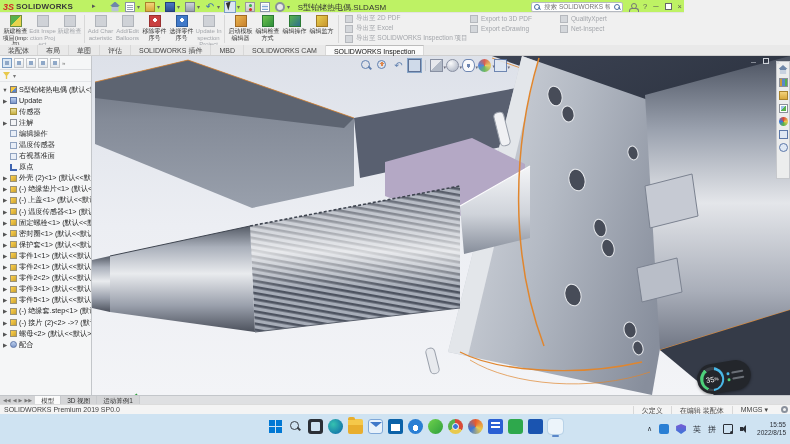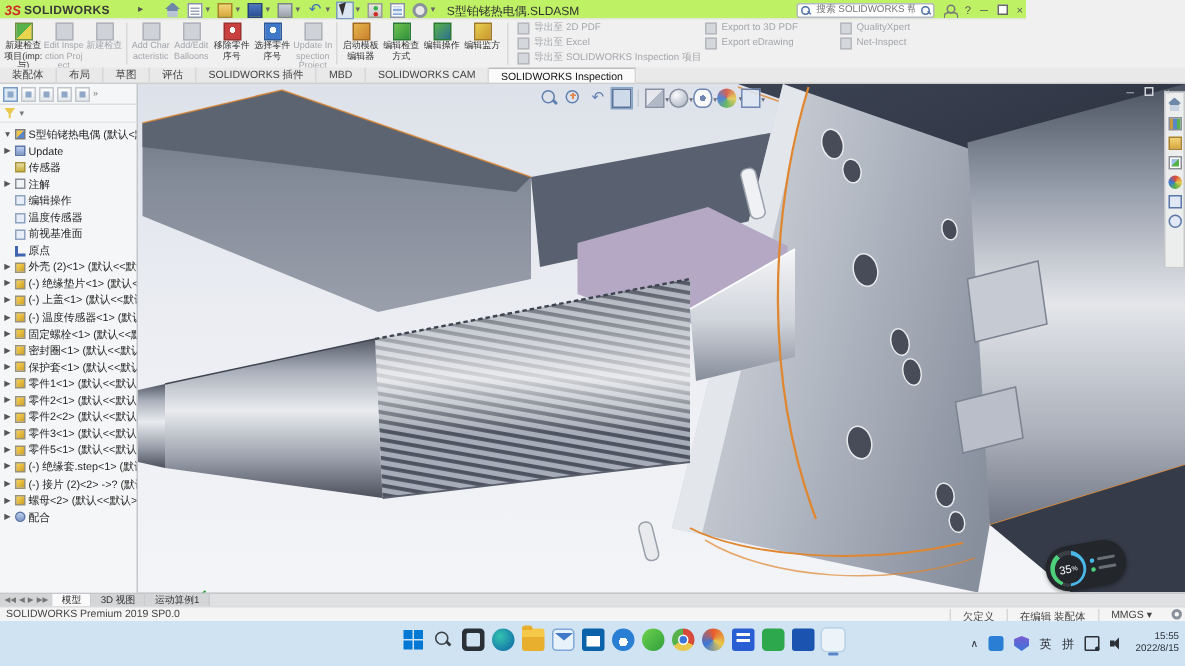--- a/index.html
+++ b/index.html
@@ -392,21 +392,21 @@
             <span class="lbl">编辑操作</span>
           </div>
         <div class="trow">
             <span class="arr"></span>
             <span class="ti ic-plane"></span>
             <span class="lbl">温度传感器</span>
           </div>
         <div class="trow">
             <span class="arr"></span>
             <span class="ti ic-plane"></span>
-            <span class="lbl">前视基准面</span>
+            <span class="lbl">右视基准面</span>
           </div>
         <div class="trow">
             <span class="arr"></span>
             <span class="ti ic-origin"></span>
             <span class="lbl">原点</span>
           </div>
         <div class="trow">
             <span class="arr">▶</span>
             <span class="ti"></span>
             <span class="lbl">外壳 (2)&lt;1&gt; (默认&lt;&lt;默认&gt;_显示状</span>

